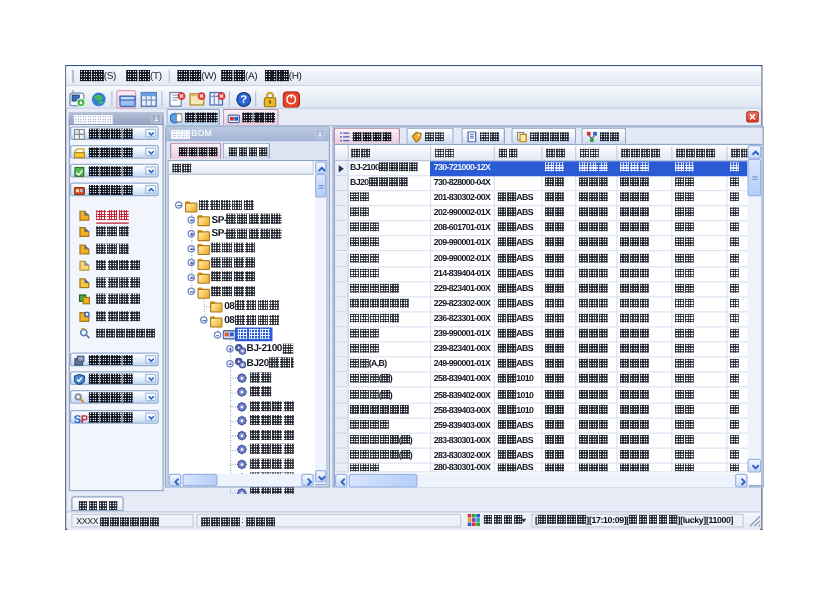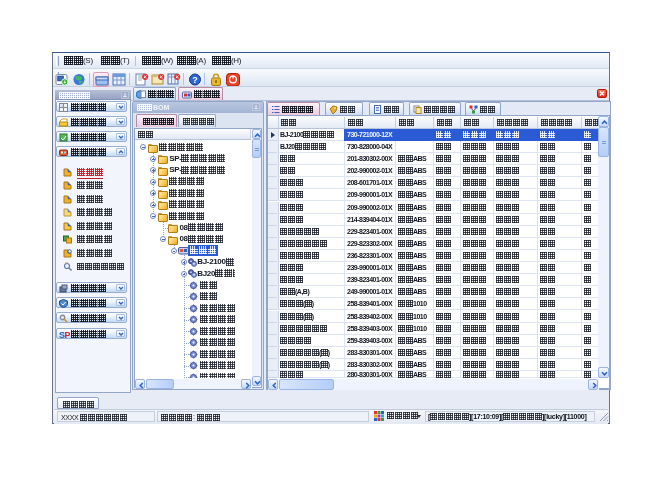--- a/index.html
+++ b/index.html
@@ -303,21 +303,21 @@
 <div class="tab tabpink" style="left:83px;top:61px;width:41px;height:13px">
       <span style="position:absolute;left:6px;top:3px"><b class="zb" style="width:31px;height:7px;--cs:7px"></b></span>
     </div>
 <div class="tab" style="left:125px;top:61px;width:38px;height:13px">
       <span style="position:absolute;left:4px;top:3px"><b class="z" style="width:31px;height:7px;--cs:7px"></b></span>
     </div>
 <div class="ab" style="left:81px;top:75px;width:128px;height:260px;background:#fff;border:1px solid #90a6cc"></div>
 <div class="ab" style="left:82px;top:76px;width:116px;height:11px;background:linear-gradient(#fdfdfe,#e2e8f4);border-bottom:1px solid #b8c4da;border-right:1px solid #c8d2e4">
       <span style="position:absolute;left:3px;top:2px"><b class="z" style="width:15px;height:7px;--cs:7px"></b></span>
     </div>
-<div class="ab" style="left:82px;top:87px;width:100px;height:238px;overflow:hidden">
+<div class="ab" style="left:82px;top:104px;width:100px;height:238px;overflow:hidden">
 <div class="vline" style="left:18.19999999999999px;top:13px;height:63.400000000000006px"></div>
 <div class="vline" style="left:28.400000000000006px;top:80.4px;height:19.0px"></div>
 <div class="vline" style="left:38.599999999999994px;top:103.4px;height:7.5px"></div>
 <div class="vline" style="left:48.80000000000001px;top:114.9px;height:123.1px"></div>
 <div class="expc" style="left:5.0px;top:4.400000000000006px">
         <i></i>
       </div>
 <div class="fold" style="left:12.699999999999989px;top:3.9000000000000057px"></div>
 <div class="ab" style="left:24.0px;top:3.4000000000000057px;line-height:8px"><b class="z" style="width:44px;height:8px;--cs:8px"></b></div>
 <div class="expc" style="left:15.199999999999989px;top:15.900000000000006px">

